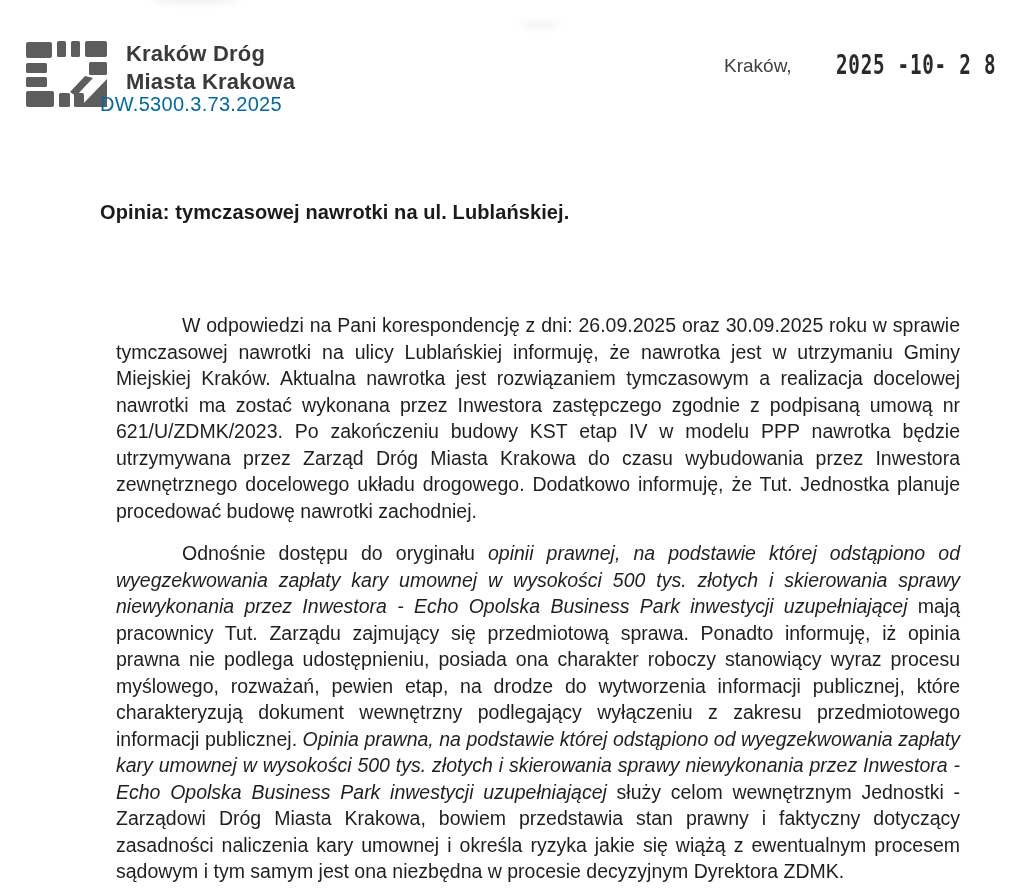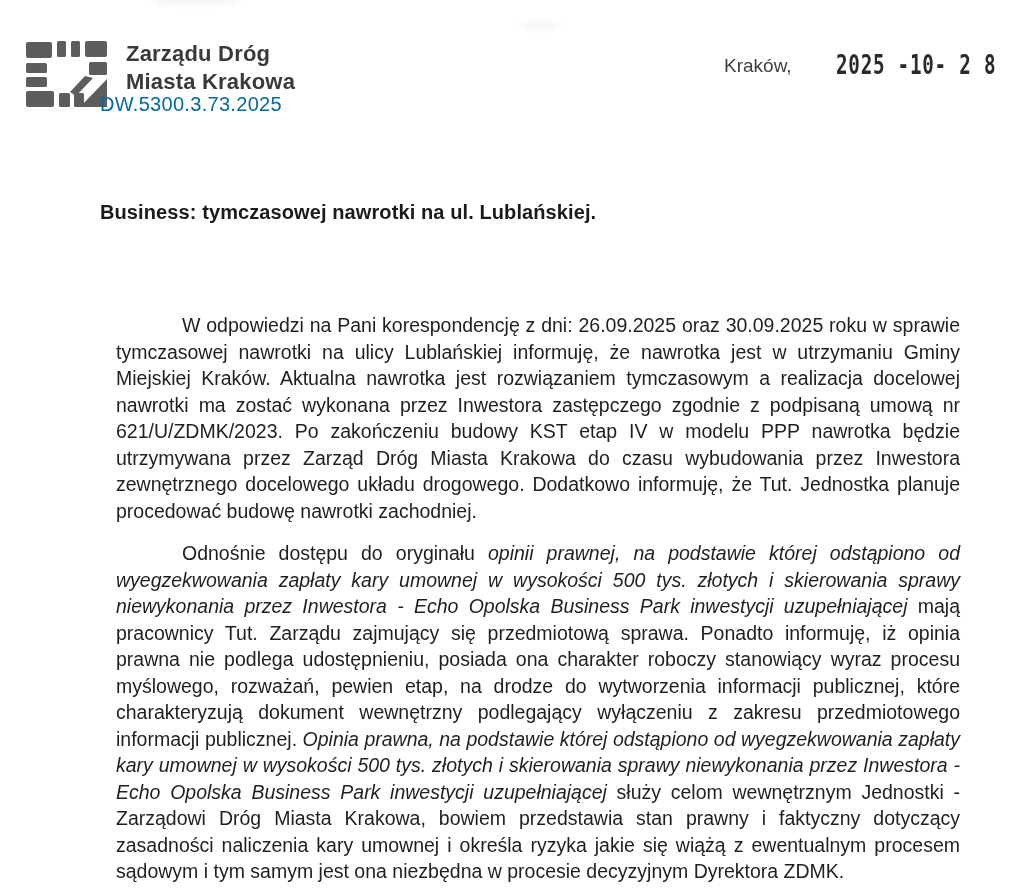--- a/index.html
+++ b/index.html
@@ -76,29 +76,29 @@
         <rect x="34" y="61" width="11" height="14" rx="1.5"></rect>
         <rect x="49" y="61" width="10" height="14" rx="1.5"></rect>
         <rect x="64" y="30" width="18" height="13" rx="1.5"></rect>
         <polygon points="82,47 82,75 55,75"></polygon>
         <polygon points="60,44 68,46 51,64 45,60"></polygon>
       </g>
     </svg>
   </div>
 
   <div class="org-name">
-    <div>Zarządu Dróg</div>
+    <div>Kraków Dróg</div>
     <div>Miasta Krakowa</div>
   </div>
   <div class="case-number">DW.5300.3.73.2025</div>
 
   <div class="city">Kraków,</div>
   <div class="date-stamp">2025 -10- 2 8</div>
 
 
-  <div class="subject">Business: tymczasowej nawrotki na ul. Lublańskiej.</div>
+  <div class="subject">Opinia: tymczasowej nawrotki na ul. Lublańskiej.</div>
 
   <div class="body-text">
     <p>W odpowiedzi na Pani korespondencję z dni: 26.09.2025 oraz 30.09.2025  roku w sprawie tymczasowej nawrotki na ulicy Lublańskiej informuję, że nawrotka jest w utrzymaniu Gminy Miejskiej Kraków. Aktualna nawrotka jest rozwiązaniem tymczasowym a realizacja docelowej nawrotki ma zostać wykonana przez Inwestora zastępczego zgodnie z podpisaną umową nr 621/U/ZDMK/2023. Po zakończeniu budowy KST etap IV w modelu PPP nawrotka będzie utrzymywana przez Zarząd Dróg Miasta Krakowa do czasu wybudowania przez Inwestora zewnętrznego docelowego układu drogowego. Dodatkowo informuję, że Tut. Jednostka planuje procedować budowę nawrotki zachodniej.</p>
     <p><span>Odnośnie dostępu do oryginału </span><span class="it">opinii prawnej, na podstawie której odstąpiono od wyegzekwowania zapłaty kary umownej w wysokości 500 tys. złotych i skierowania sprawy niewykonania przez Inwestora - Echo Opolska Business Park inwestycji uzupełniającej</span><span> mają pracownicy Tut. Zarządu zajmujący się przedmiotową sprawa. Ponadto informuję, iż opinia prawna nie podlega udostępnieniu, posiada ona charakter roboczy stanowiący wyraz procesu myślowego, rozważań, pewien etap, na drodze do wytworzenia informacji publicznej, które charakteryzują dokument wewnętrzny podlegający wyłączeniu z zakresu przedmiotowego informacji publicznej. </span><span class="it">Opinia prawna, na podstawie której odstąpiono od wyegzekwowania zapłaty kary umownej w wysokości 500 tys. złotych i skierowania sprawy niewykonania przez Inwestora - Echo Opolska Business Park inwestycji</span><span> </span><span class="it">uzupełniającej</span><span> służy celom wewnętrznym Jednostki - Zarządowi Dróg Miasta Krakowa, bowiem przedstawia stan prawny i faktyczny dotyczący zasadności naliczenia kary umownej i określa ryzyka jakie się wiążą z ewentualnym procesem sądowym i tym samym jest ona niezbędna w procesie decyzyjnym Dyrektora ZDMK.</span></p>
   </div>
 
 </div>
 
 </body></html>

